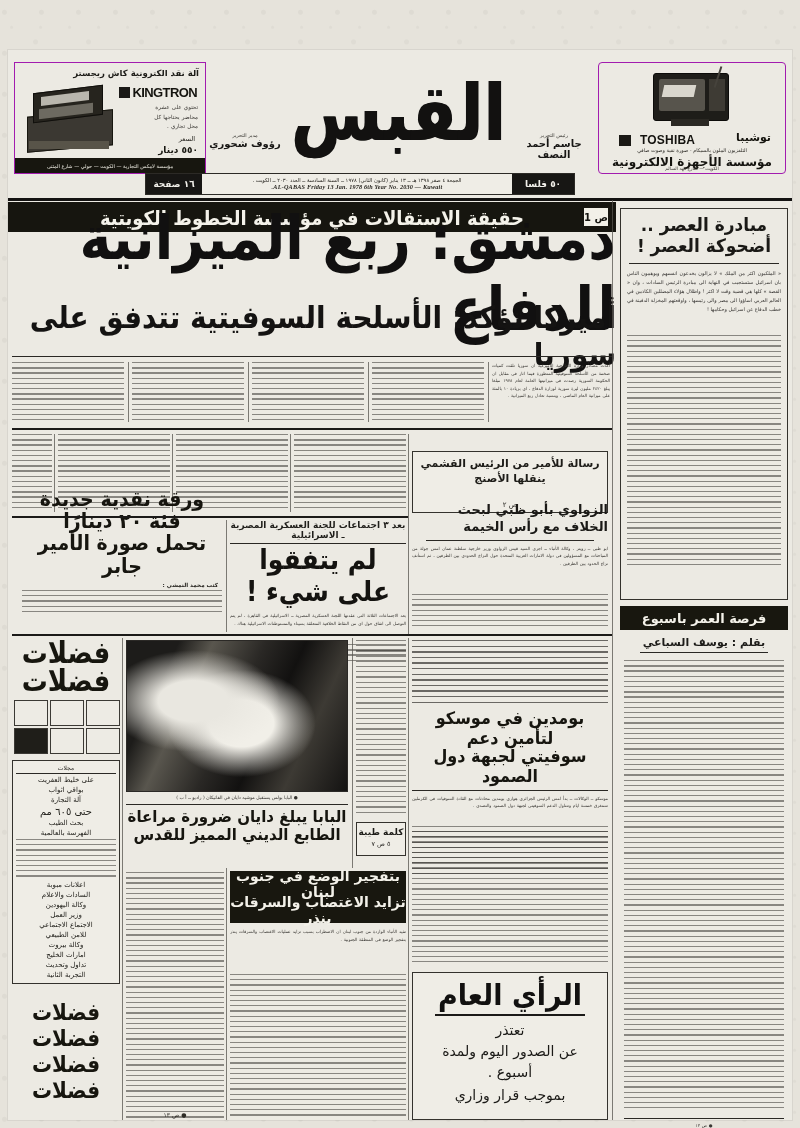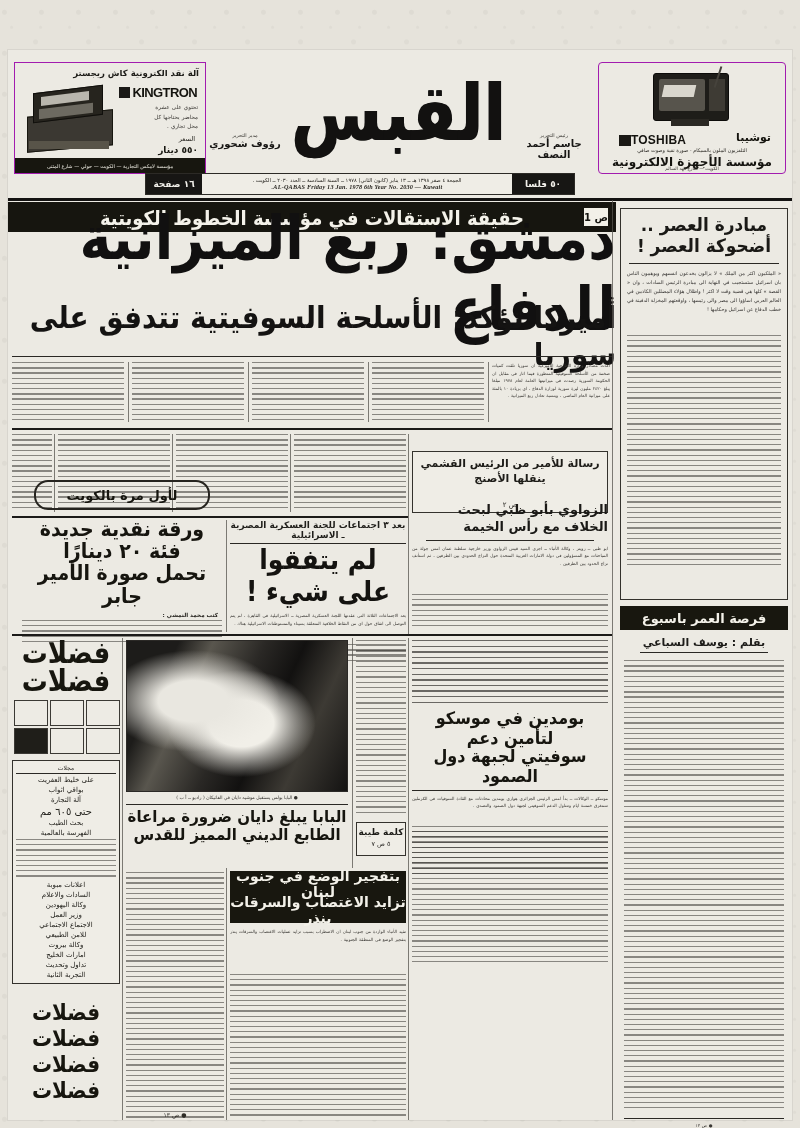--- a/index.html
+++ b/index.html
@@ -188,21 +188,21 @@
 
     <div class="ad-box" style="left:590px;top:12px;width:188px;height:112px;border-radius:4px;">
       <div style="position:absolute;left:48px;top:6px;width:92px;height:60px;">
         <div style="position:absolute;left:6px;top:4px;width:74px;height:46px;background:#1e1d19;border:1px solid #0c0b09;border-radius:3px;"></div>
         <div style="position:absolute;left:12px;top:10px;width:46px;height:32px;background:#57544c;border-radius:2px;"></div>
         <div style="position:absolute;left:16px;top:16px;width:32px;height:12px;background:#d9d6cd;transform:skewX(-12deg);"></div>
         <div style="position:absolute;left:62px;top:10px;width:16px;height:32px;background:#3e3b34;"></div>
         <div style="position:absolute;left:24px;top:50px;width:38px;height:7px;background:#2a2823;"></div>
         <div style="position:absolute;left:70px;top:-3px;width:2px;height:22px;background:#46433c;transform:rotate(18deg);"></div>
       </div>
-      <div style="position:absolute;left:20px;top:70px;display:flex;align-items:center;gap:0;direction:ltr;">
+      <div style="position:absolute;left:20px;top:70px;display:flex;align-items:center;gap:9px;direction:ltr;">
         <span style="display:inline-block;width:12px;height:11px;background:#1a1915;"></span>
         <span style="font-family:'Liberation Sans',sans-serif;font-weight:700;font-size:12px;color:#14130f;letter-spacing:.2px;">TOSHIBA</span>
       </div>
       <div style="position:absolute;right:14px;top:68px;font-size:11px;font-weight:700;color:#16150f;">توشيبا</div>
       <div style="position:absolute;left:8px;right:8px;top:84px;font-size:5px;color:#2b2924;text-align:center;">التلفزيون الملون بالسيكام - صورة نقية وصوت صافي</div>
       <div style="position:absolute;left:0;right:0;top:92px;font-size:12px;font-weight:700;color:#14130f;text-align:center;letter-spacing:-.5px;">مؤسسة الأجهزة الالكترونية</div>
       <div style="position:absolute;left:0;right:0;bottom:2px;font-size:4.6px;color:#3a3833;text-align:center;">الكويت — شارع فهد السالم</div>
     </div>
 
     <div class="logo-wrap">
@@ -290,23 +290,20 @@
   <div class="lines" style="position:absolute;left:286px;top:384px;width:112px;height:78px;"></div>
   <div class="lines" style="position:absolute;left:168px;top:384px;width:112px;height:78px;"></div>
   <div class="lines" style="position:absolute;left:50px;top:384px;width:112px;height:78px;"></div>
   <div class="lines" style="position:absolute;left:4px;top:384px;width:40px;height:78px;"></div>
   <div class="vdiv" style="left:46px;top:384px;height:78px;"></div>
   <div class="vdiv" style="left:164px;top:384px;height:78px;"></div>
   <div class="vdiv" style="left:282px;top:384px;height:78px;"></div>
   <div class="vdiv" style="left:400px;top:384px;height:200px;"></div>
 
   <div class="col" style="left:14px;top:430px;width:200px;height:150px;">
-    <div class="pill" style="height:26px;margin:0 12px;">
-      <span>لأول مرة بالكويت</span>
-    </div>
     <div class="hl-lg" style="margin-top:7px;">ورقة نقدية جديدة</div>
     <div class="hl-lg">فئة ٢٠ دينارًا</div>
     <div class="hl-lg">تحمل صورة الأمير جابر</div>
     <div style="margin-top:5px;font-size:5.6px;font-weight:700;color:#26241f;text-align:right;padding-right:4px;">كتب محمد النمشي :</div>
     <div class="lines" style="margin-top:2px;height:26px;"></div>
   </div>
 
   <div class="hr2" style="position:absolute;left:4px;top:466px;width:396px;"></div>
   <div class="col" style="left:222px;top:470px;width:176px;height:110px;">
     <div style="font-size:9px;font-weight:700;color:#201f1b;text-align:center;letter-spacing:-.3px;">بعد ٣ اجتماعات للجنة العسكرية المصرية ـ الاسرائيلية</div>
@@ -352,20 +349,28 @@
       <span>تزايد الاغتصاب والسرقات ينذر</span>
     </div>
     <div class="txt" style="margin-top:5px;height:26px;overflow:hidden;">تفيد الأنباء الواردة من جنوب لبنان ان الاضطراب بسبب تزايد عمليات الاغتصاب والسرقات ينذر بتفجير الوضع في المنطقة الجنوبية .</div>
   </div>
   <div class="lines" style="position:absolute;left:118px;top:822px;width:98px;height:246px;"></div>
   <div class="lines" style="position:absolute;left:222px;top:924px;width:176px;height:144px;"></div>
   <div class="lines" style="position:absolute;left:404px;top:776px;width:196px;height:140px;"></div>
   <div class="vdiv" style="left:218px;top:818px;height:252px;"></div>
   <div class="vdiv" style="left:400px;top:588px;height:482px;"></div>
 
+  <div class="col boxed" style="left:404px;top:922px;width:196px;height:148px;">
+    <div style="font-size:27px;font-weight:700;color:#121110;text-align:center;margin-top:6px;letter-spacing:-1px;transform:scaleY(1.08);">الرأي العام</div>
+    <div class="hr2" style="margin:4px 22px;"></div>
+    <div style="font-size:14px;color:#1a1916;text-align:center;margin-top:6px;">تعتذر</div>
+    <div style="font-size:14px;color:#1a1916;text-align:center;margin-top:5px;">عن الصدور اليوم ولمدة</div>
+    <div style="font-size:14px;color:#1a1916;text-align:center;margin-top:5px;">أسبوع .</div>
+    <div style="font-size:14px;color:#1a1916;text-align:center;margin-top:7px;">بموجب قرار وزاري</div>
+  </div>
 
   <div class="col" style="left:4px;top:590px;width:108px;height:480px;">
     <div class="fad">فضلات</div>
     <div class="fad" style="margin-top:2px;">فضلات</div>
 
     <div style="display:flex;gap:2px;margin-top:6px;">
       <div class="mini-ad" style="width:34px;height:26px;"></div>
       <div class="mini-ad" style="width:34px;height:26px;"></div>
       <div class="mini-ad" style="width:34px;height:26px;"></div>
     </div>

